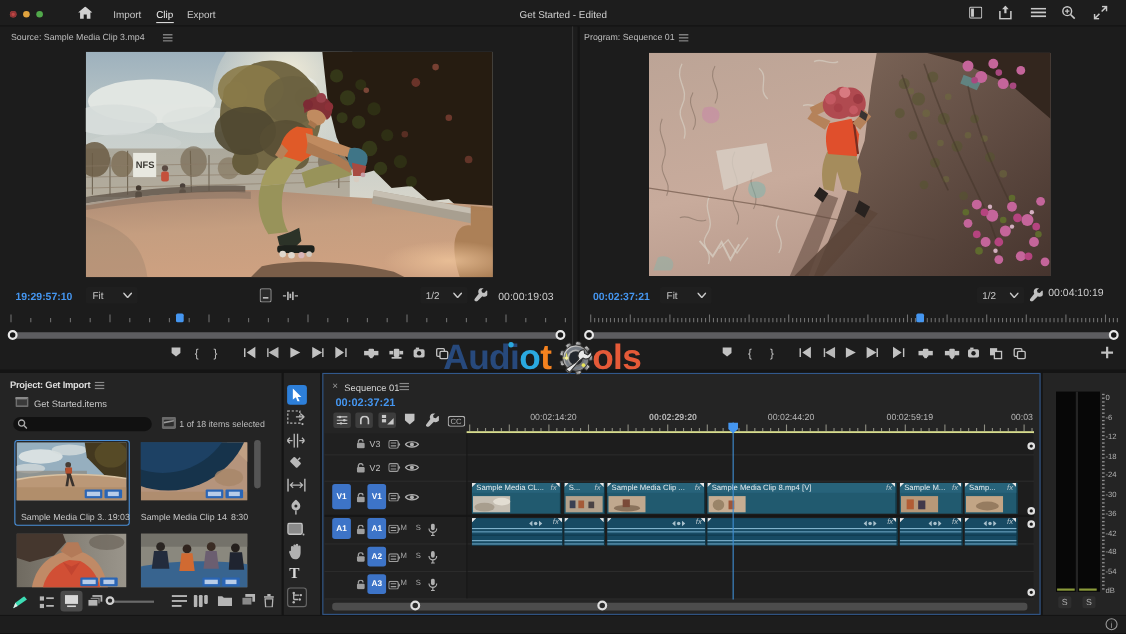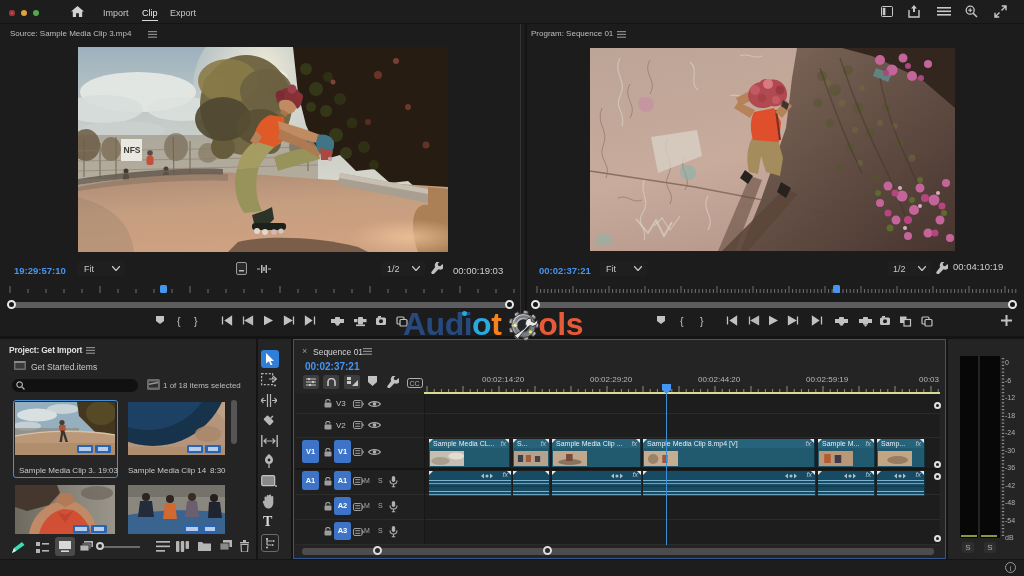--- a/index.html
+++ b/index.html
@@ -18,20 +18,21 @@
 <div class="abs" style="left:0;top:0;width:1024px;height:23px;background:#1d1d1d;">
   <div class="abs" style="left:9px;top:10px;width:6px;height:6px;border-radius:50%;background:#c14645;box-shadow:inset 0 0 0 1.5px #913536;"></div>
   <div class="abs" style="left:21px;top:10px;width:6px;height:6px;border-radius:50%;background:#e0a33e;"></div>
   <div class="abs" style="left:33px;top:10px;width:6px;height:6px;border-radius:50%;background:#51a94b;"></div>
   <svg class="abs" style="left:71px;top:6px;" width="13" height="12" viewBox="0 0 13 12">
         <path d="M6.5 0 L13 5.4 L11.2 5.4 L11.2 11 L7.9 11 L7.9 7.2 L5.1 7.2 L5.1 11 L1.8 11 L1.8 5.4 L0 5.4 Z" fill="#d2d2d2"></path>
       </svg>
   <div class="abs txt" style="left:103px;top:8px;font-size:9px;">Import</div>
   <div class="abs" style="left:142px;top:8px;font-size:9px;color:#efefef;border-bottom:1.5px solid #d8d8d8;padding-bottom:2px;">Clip</div>
   <div class="abs txt" style="left:170px;top:8px;font-size:9px;">Export</div>
+  <div class="abs txt" style="left:0;top:8px;width:1024px;text-align:center;font-size:9px;color:#d0d0d0;">Get Started - Edited</div>
   <svg class="abs" style="left:881px;top:6px;" width="12" height="11" viewBox="0 0 12 11">
         <rect x="0.5" y="0.5" width="11" height="10" rx="1" fill="none" stroke="#c8c8c8"></rect>
         <rect x="1.8" y="1.8" width="2.6" height="7.4" fill="#c8c8c8"></rect>
       </svg>
   <svg class="abs" style="left:908px;top:5px;" width="12" height="13" viewBox="0 0 12 13">
         <path d="M6 0 L9 3.4 L7 3.4 L7 7 L5 7 L5 3.4 L3 3.4 Z" fill="#c8c8c8"></path>
         <path d="M1 5 L1 12 L11 12 L11 5" fill="none" stroke="#c8c8c8" stroke-width="1.4"></path>
       </svg>
   <svg class="abs" style="left:937px;top:7px;" width="14" height="9" viewBox="0 0 14 9">
         <rect y="0" width="14" height="1.6" fill="#c8c8c8"></rect>
@@ -863,21 +864,21 @@
       </svg>
   <svg class="abs" style="left:93px;top:36px;" width="12" height="12" viewBox="0 0 12 12">
         <path d="M11.3 2.2 L9.2 4.3 L7.2 3.8 L6.7 1.8 L8.8 -0.3 a3.8 3.8 0 0 0-4.6 5.3 L0.8 9.4 a1.6 1.6 0 1 0 2.3 2.3 L7.5 7.3 a3.8 3.8 0 0 0 5.3-4.6 Z" fill="#c0c0c0"></path>
       </svg>
   <svg class="abs" style="left:113px;top:38px;" width="16" height="10" viewBox="0 0 16 10">
         <rect x="0.5" y="0.5" width="15" height="9" rx="2" fill="none" stroke="#b0b0b0"></rect>
         <text x="2.5" y="7.5" font-size="7" fill="#b0b0b0" font-family="Liberation Sans">CC</text>
       </svg>
 
   <div class="abs" style="left:188px;top:35px;font-size:8px;color:#b8b8b8;">00:02:14:20</div>
-  <div class="abs" style="left:296px;top:35px;font-size:8px;color:#b8b8b8;">00:02:29:20</div>
+  <div class="abs" style="left:296px;top:35px;font-size:8px;color:#b8b8b8;font-weight:bold;">00:02:29:20</div>
   <div class="abs" style="left:404px;top:35px;font-size:8px;color:#b8b8b8;">00:02:44:20</div>
   <div class="abs" style="left:512px;top:35px;font-size:8px;color:#b8b8b8;">00:02:59:19</div>
   <div class="abs" style="left:625px;top:35px;font-size:8px;color:#b8b8b8;">00:03</div>
   <svg class="abs" style="left:130px;top:44px;" width="516" height="10" viewBox="0 0 516 10">
         <g id="truler" stroke="#8d8d82" stroke-width="1">
           <line x1="3" y1="2" x2="3" y2="8"></line>
           <line x1="10.2" y1="5" x2="10.2" y2="8"></line>
           <line x1="17.4" y1="5" x2="17.4" y2="8"></line>
           <line x1="24.599999999999998" y1="5" x2="24.599999999999998" y2="8"></line>
           <line x1="31.799999999999997" y1="5" x2="31.799999999999997" y2="8"></line>

